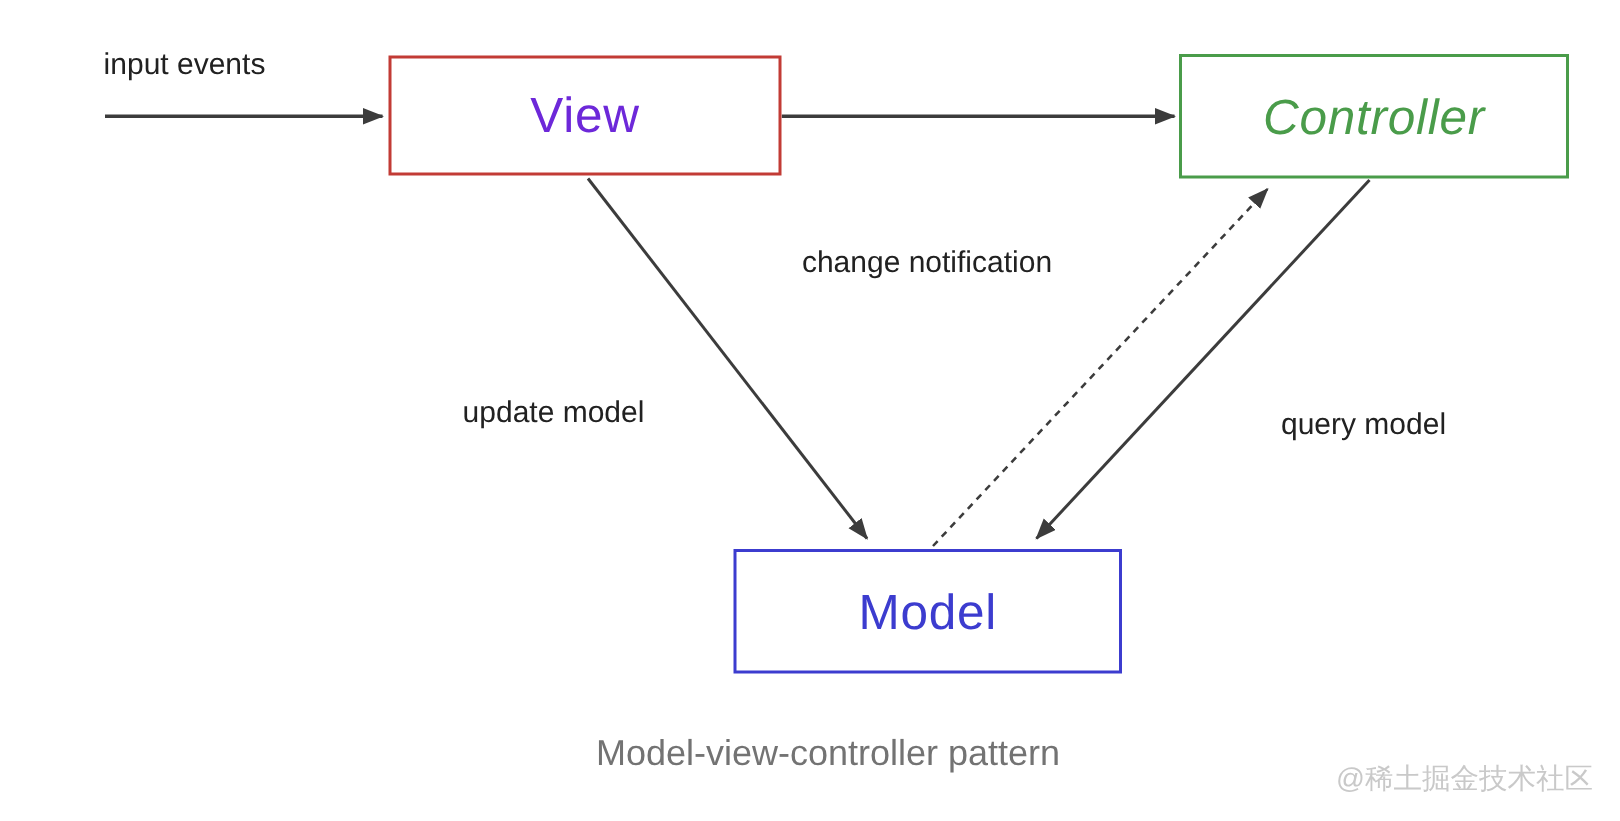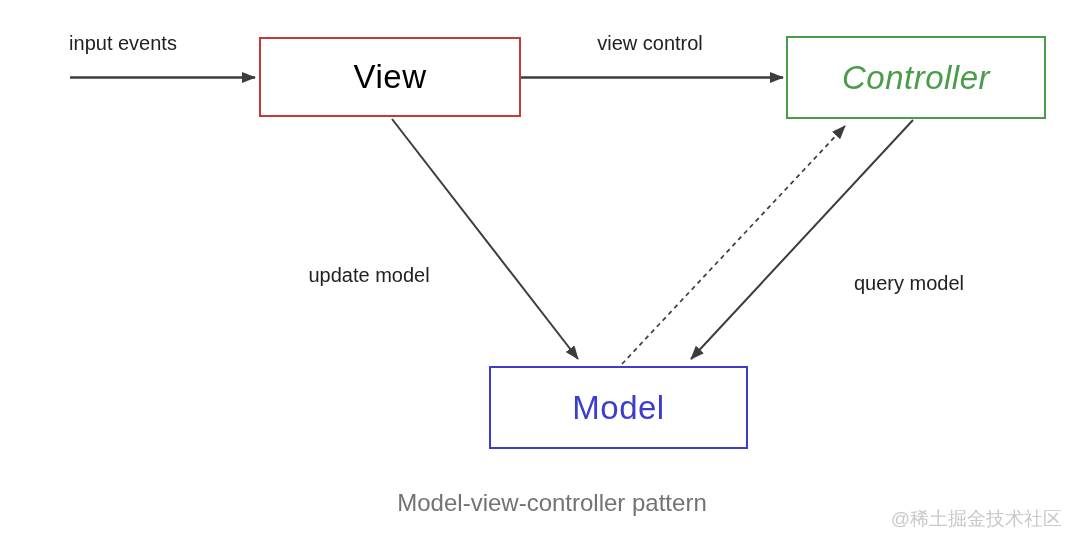--- a/index.html
+++ b/index.html
@@ -75,31 +75,31 @@
         <path d="M0,0 L14,5.5 L0,11 Z" fill="#3c3c3c"></path>
       </marker>
     </defs>
     <line class="edge-line" x1="70" y1="77.5" x2="255" y2="77.5" marker-end="url(#arrowhead)"></line>
     <line class="edge-line" x1="521" y1="77.5" x2="783" y2="77.5" marker-end="url(#arrowhead)"></line>
     <line class="edge-line edge-diag" x1="392" y1="119" x2="578" y2="359" marker-end="url(#arrowhead)"></line>
     <line class="edge-line edge-diag edge-dashed" x1="622" y1="364" x2="845" y2="126" marker-end="url(#arrowhead)"></line>
     <line class="edge-line edge-diag" x1="913" y1="120" x2="691" y2="359" marker-end="url(#arrowhead)"></line>
   </svg>
 
-  <div class="node node-view" style="color: #000000; border-color: rgb(194, 59, 53); align-items: center;">
+  <div class="node node-view" style="color: #6d28d9; border-color: rgb(194, 59, 53); align-items: center;">
     <span>View</span>
   </div>
   <div class="node node-controller" style="color: rgb(74, 156, 74); border-color: rgb(74, 156, 74);">
     <span>Controller</span>
   </div>
   <div class="node node-model" style="color: rgb(60, 60, 207); border-color: rgb(60, 60, 207); align-items: center;">
     <span>Model</span>
   </div>
 
   <div class="edge-label label-input-events">input events</div>
-  <div class="edge-label label-view-control">view control</div>
   <div class="edge-label label-update-model">update model</div>
+  <div class="edge-label label-change-notification">change notification</div>
   <div class="edge-label label-query-model">query model</div>
 
   <div class="caption">Model-view-controller pattern</div>
   <div class="watermark">@稀土掘金技术社区</div>
 
 </div>
 
 </body></html>

